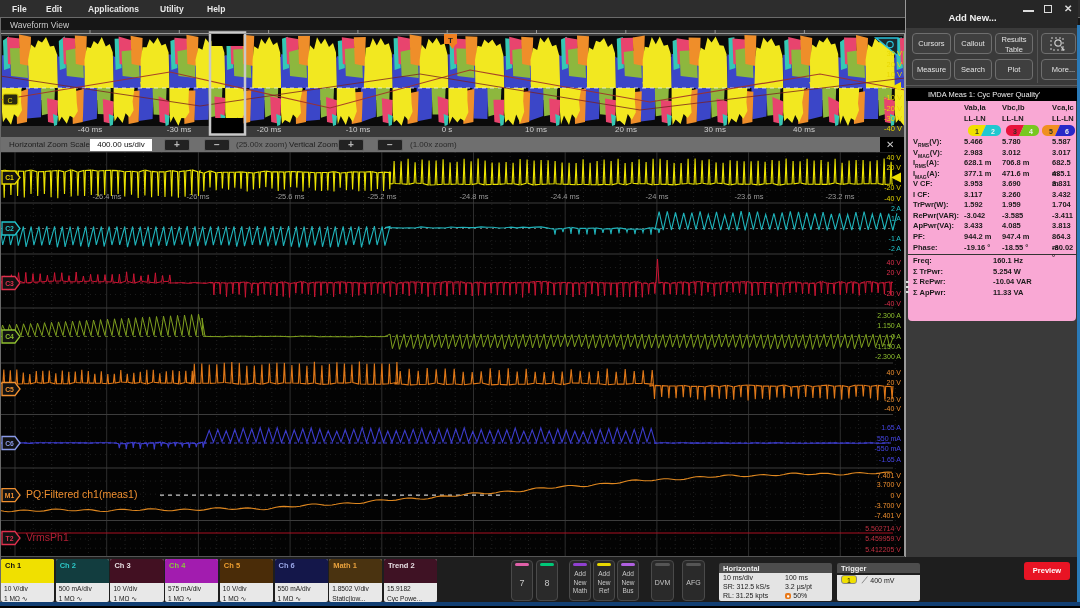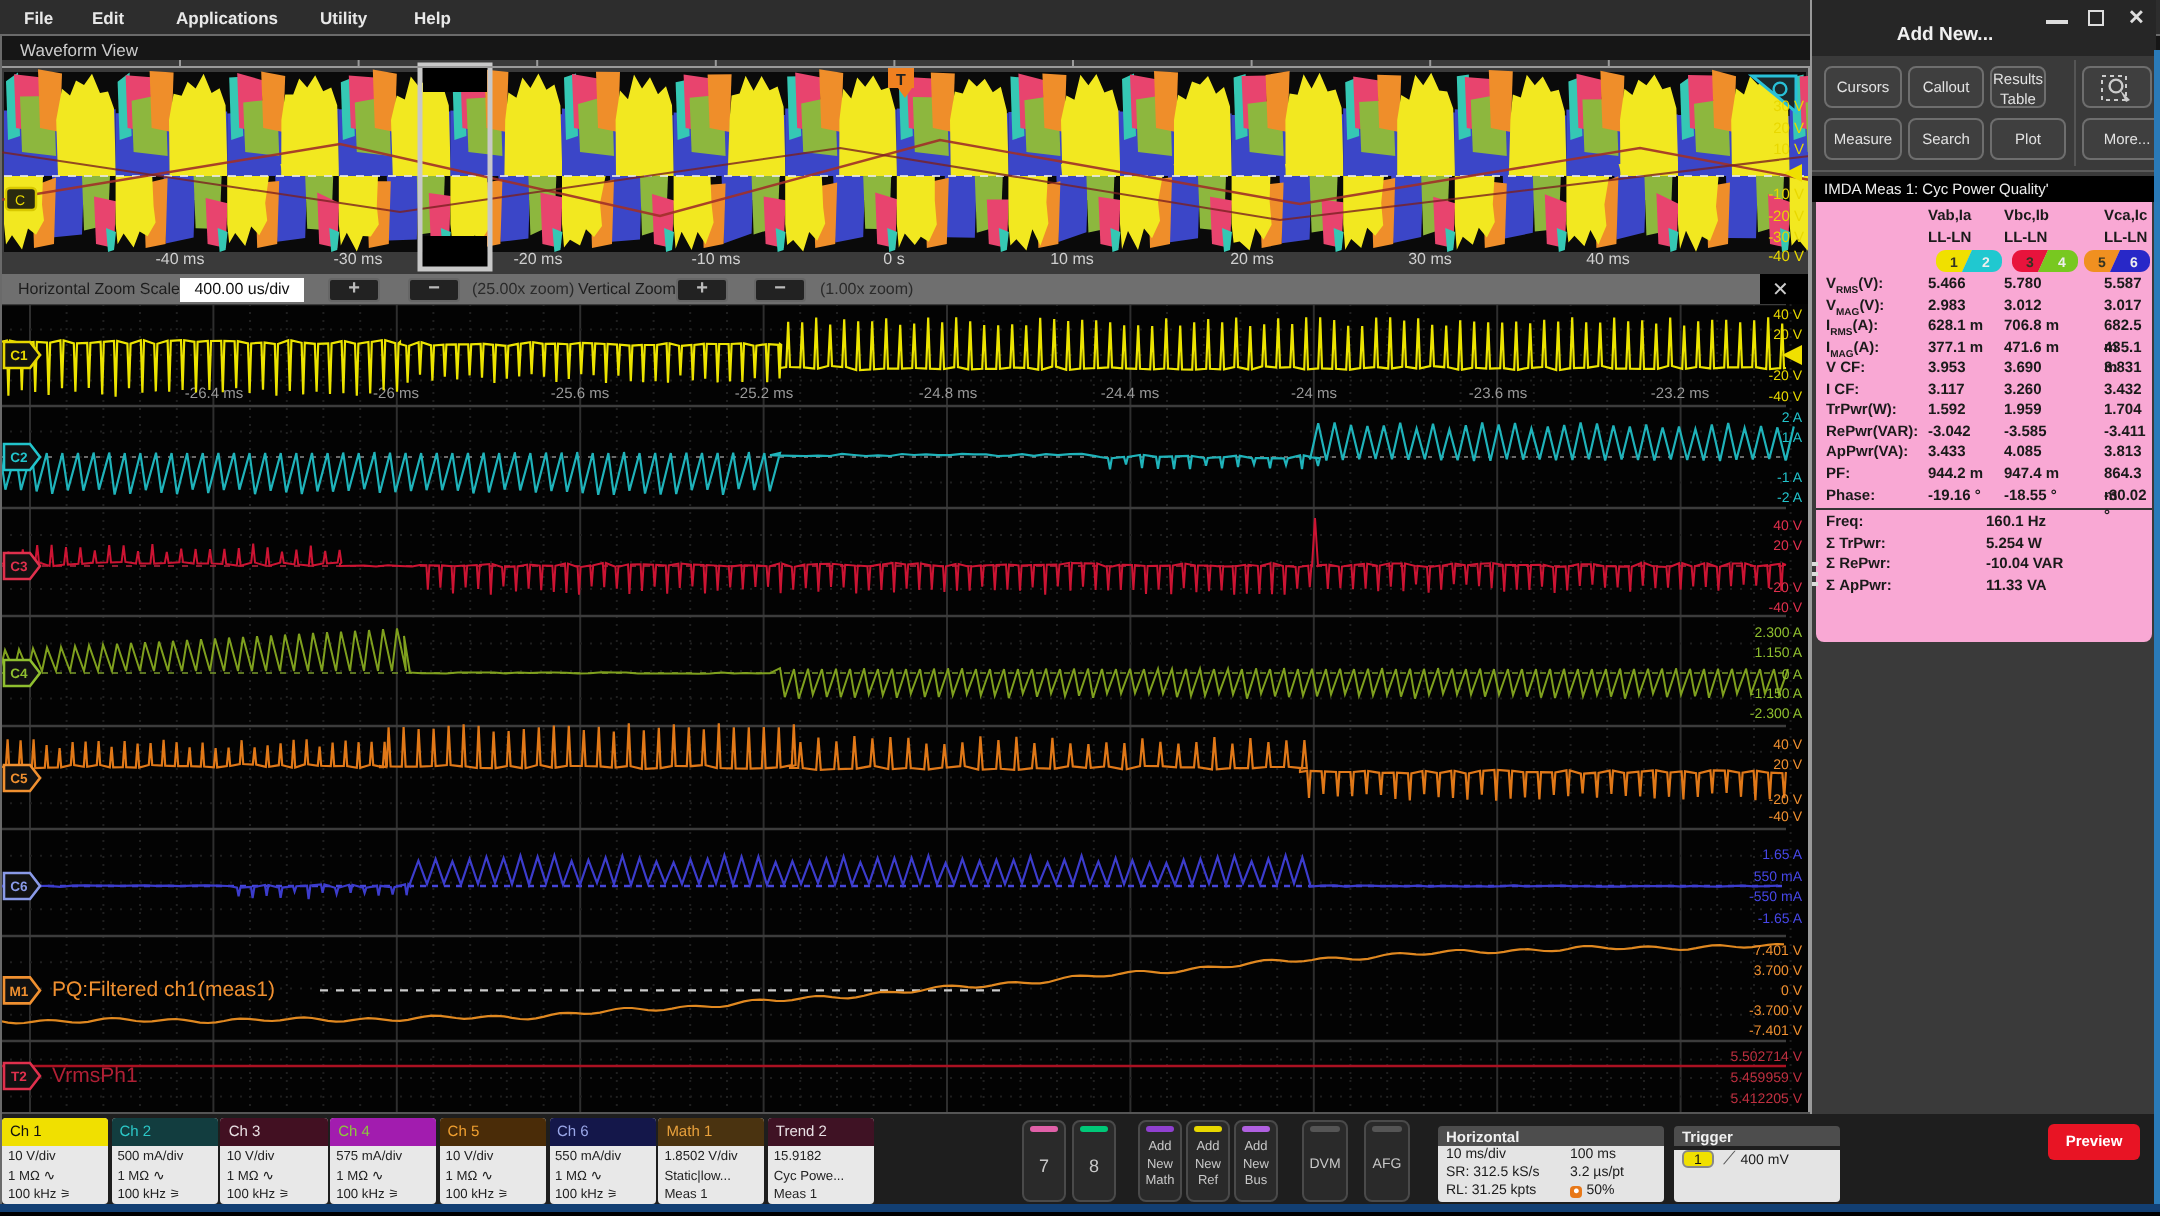--- a/index.html
+++ b/index.html
@@ -4,32 +4,32 @@
 body { width:1080px; height:608px; background:#000; font-family:"Liberation Sans",sans-serif; position:relative; overflow:hidden; }
 #menubar { position:absolute; left:0; top:0; width:1080px; height:17px; background:#2d2d2d; color:#e8e8e8; font-size:8.5px; font-weight:bold; }
 #menubar span { position:absolute; top:4px; }
 #tabbar { position:absolute; left:0; top:17px; width:1080px; height:13px; background:#161616; border-top:1px solid #6a6a6a; color:#cccccc; font-size:8.5px; }
 #zoombar { position:absolute; left:0; top:137px; width:906px; height:15px; background:#000; font-size:8px; }
 #zinput { position:absolute; left:90px; top:1.5px; width:62px; height:12px; background:#fff; color:#111; font-size:8px; text-align:center; line-height:12px; }
 .zbtn { position:absolute; top:1.5px; width:26px; height:12px; background:#222; border:1px solid #666; border-radius:2px; color:#bbb; text-align:center; line-height:10px; font-size:10px; font-weight:bold; }
 #rpanel { position:absolute; left:905px; top:0; width:172px; height:557px; background:#3a3a3a; border-left:1px solid #999; font-size:8px; color:#ddd; }
 #wctl { position:absolute; left:0; top:0; width:172px; height:28px; background:#262626; }
 .abtn { position:absolute; height:21px; border:1px solid #6e6e6e; border-radius:4px; background:#3f3f3f; color:#e2e2e2; font-size:7.5px; text-align:center; line-height:19px; }
-#imdatitle { position:absolute; left:0; top:88px; width:172px; height:13px; background:#000; color:#eee; font-size:7.5px; padding:2px 0 0 6px; }
+#imdatitle { position:absolute; left:0; top:88px; width:172px; height:13px; background:#000; color:#eee; font-size:7.5px; padding:2px 0 0 22px; }
 #mtable { position:absolute; left:2px; top:101px; width:168px; height:220px; background:#f9a8d4; border-radius:0 0 4px 4px; color:#1a1a1a; font-size:7.5px;font-weight:bold; }
 #mtable sub { font-size:5px; line-height:0; }
 .trow { position:relative; height:10.55px; line-height:10.55px; }
 .rl { position:absolute; left:5px; }
 .v1 { position:absolute; left:56px; }
 .v2 { position:absolute; left:94px; }
 .v3 { position:absolute; left:144px; }
 .vc { position:absolute; left:85px; }
 #bottombar { position:absolute; left:0; top:557px; width:1080px; height:45px; background:#1e1e1e; }
 .chb { position:absolute; top:2px; width:53.2px; height:43px; border-radius:2px; overflow:hidden; background:#e8e8e8; }
-.chh { height:14px; font-size:7.5px; font-weight:normal; padding:1.5px 0 0 4px; }
+.chh { height:24px; font-size:7.5px; font-weight:bold; padding:1.5px 0 0 4px; }
 .chbody { font-size:6.6px; color:#222; padding:1px 0 0 3px; line-height:9.5px; }
 .smb { position:absolute; top:3px; height:41px; background:#2a2a2a; border:1px solid #4a4a4a; border-radius:4px; color:#c8c8c8; text-align:center; }
 .ppanel { position:absolute; top:6px; height:38px; border-radius:2px; overflow:hidden; }
 .ph { height:10px; background:#4d4d4d; color:#f0f0f0; font-size:7.5px; font-weight:bold; padding:0.5px 0 0 4px; }
 .pb { height:28px; background:#e4e4e4; color:#1a1a1a; font-size:7px; padding:0px 0 0 4px; line-height:9px; }
 .pb div { position:relative; }
 #preview { position:absolute; left:1024px; top:5px; width:46px; height:18px; background:#e81424; border-radius:3px; color:#fff; font-size:7.5px; font-weight:bold; text-align:center; line-height:18px; }
 #bluestrip { position:absolute; left:1077px; top:25px; width:3px; height:577px; background:#2a7ab8; }
 #navybar { position:absolute; left:0; top:602px; width:1080px; height:4px; background:#123f73; }
 </style></head><body>
@@ -484,21 +484,21 @@
 
 <div id="rpanel">
   <div id="wctl">
     <span style="position:absolute;left:117px;top:10px;width:11px;height:2px;background:#ddd"></span>
     <span style="position:absolute;left:138px;top:5px;width:8px;height:8px;border:1.5px solid #ddd"></span>
     <span style="position:absolute;left:158px;top:3px;font-size:10px;color:#ddd;font-weight:bold">✕</span>
   </div>
   <div style="position:absolute;left:0;top:12px;width:133px;text-align:center;font-size:9.5px;font-weight:bold;color:#f0f0f0">Add New...</div>
   <div class="abtn" style="left:6px;top:33px;width:39px">Cursors</div>
   <div class="abtn" style="left:48px;top:33px;width:38px">Callout</div>
-  <div class="abtn" style="left:89px;top:33px;width:28px;line-height:10px;padding-top:1px">Results Table</div>
+  <div class="abtn" style="left:89px;top:33px;width:38px;line-height:10px;padding-top:1px">Results Table</div>
   <div class="abtn" style="left:135px;top:33px;width:35px">
     <svg width="22" height="16" style="margin-top:2px">
         <rect x="3" y="2" width="12" height="12" fill="none" stroke="#ccc" stroke-width="1" stroke-dasharray="2,2"></rect>
         <circle cx="10" cy="7" r="3.2" fill="none" stroke="#ccc" stroke-width="1.2"></circle>
         <path d="M12,9 l5,5 l-2,1 z" fill="#ccc"></path>
       </svg>
   </div>
   <div class="abtn" style="left:6px;top:59px;width:39px">Measure</div>
   <div class="abtn" style="left:48px;top:59px;width:38px">Search</div>
   <div class="abtn" style="left:89px;top:59px;width:38px">Plot</div>

